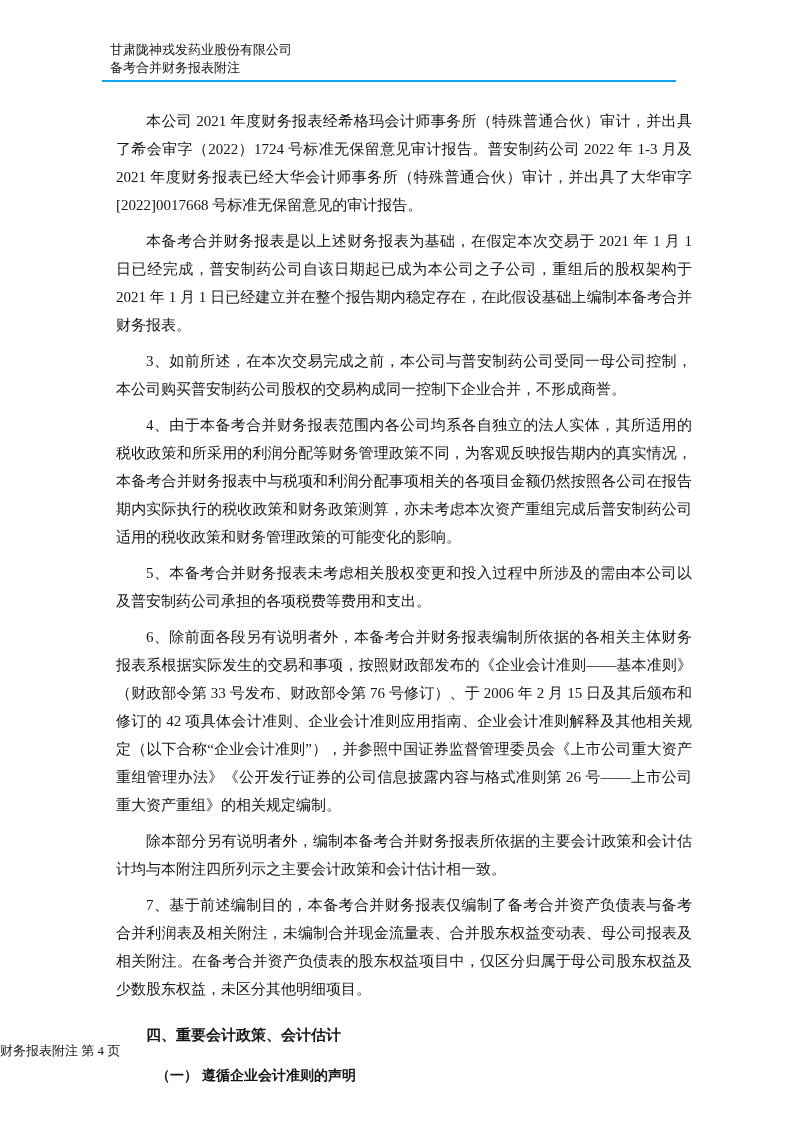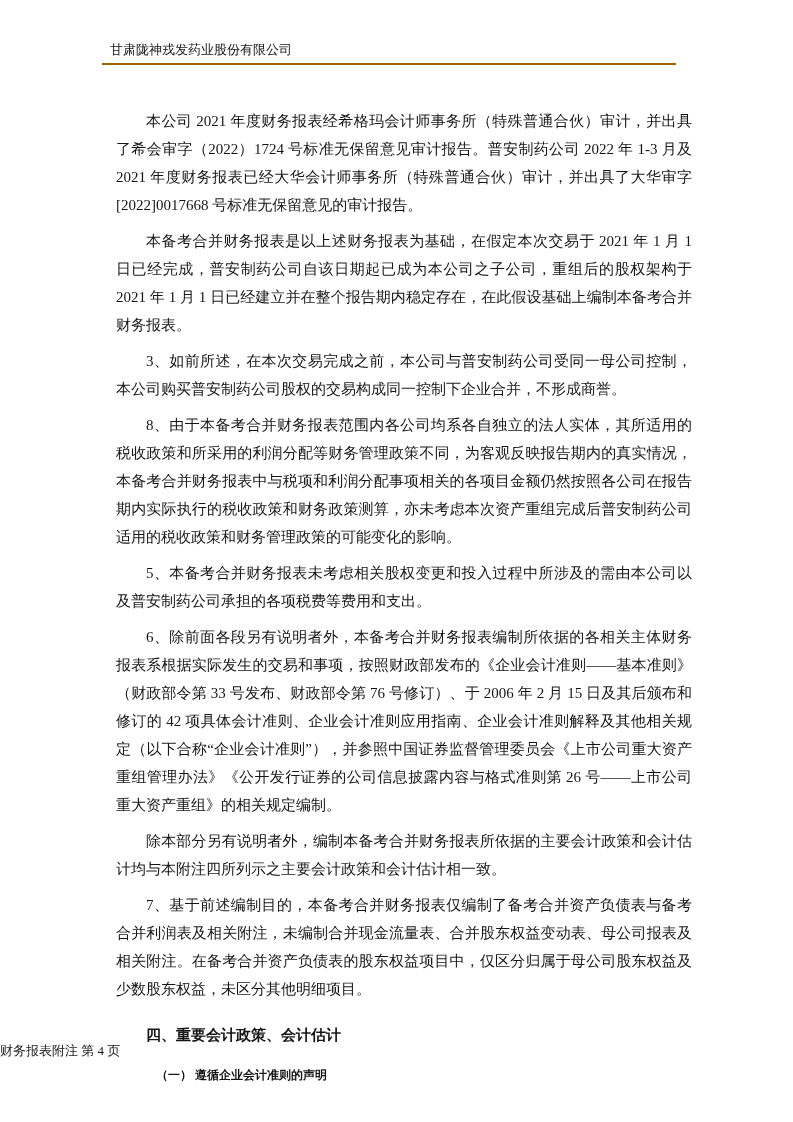--- a/index.html
+++ b/index.html
@@ -14,21 +14,21 @@
     background: #ffffff;
     font-family: "Liberation Serif", "DejaVu Serif", serif;
     color: #151515;
     overflow: hidden;
   }
   .header {
     position: absolute;
     left: 102px;
     top: 41px;
     width: 574px;
-    border-bottom: 2px solid #a16207;
+    border-bottom: 2px solid #0ea5e9;
     padding-bottom: 4px;
   }
   .header .hline {
     padding-left: 8px;
     font-size: 13px;
     line-height: 17.5px;
     white-space: nowrap;
   }
   .body {
     position: absolute;
@@ -48,24 +48,24 @@
     margin: 18px 0 12px 0;
     font-size: 15px;
     line-height: 28px;
     font-weight: bold;
     font-family: "Liberation Sans", "DejaVu Sans", sans-serif;
     text-indent: 38px;
     text-align: left;
   }
   .subsection-heading {
     margin: 9px 0 0 0;
-    font-size: 12px;
+    font-size: 14px;
     line-height: 28px;
     font-weight: bold;
-    font-family: Liberation Serif, serif;
+    font-family: Liberation Sans, sans-serif;
     text-indent: 48px;
     text-align: left;
   }
   .body p.closing {
     margin: 9px 0 0 0;
     text-indent: 40px;
   }
   .footer {
     position: absolute;
     left: 0;
@@ -77,27 +77,28 @@
     color: #1a1a1a;
   }
 </style>
 </head>
 <body>
 
 <div class="page">
 
   <div class="header">
     <div class="hline">甘肃陇神戎发药业股份有限公司</div>
+    <div class="hline">备考合并财务报表附注</div>
   </div>
 
   <div class="body">
     <p>本公司 2021 年度财务报表经希格玛会计师事务所（特殊普通合伙）审计，并出具了希会审字（2022）1724 号标准无保留意见审计报告。普安制药公司 2022 年 1-3 月及 2021 年度财务报表已经大华会计师事务所（特殊普通合伙）审计，并出具了大华审字[2022]0017668 号标准无保留意见的审计报告。</p>
     <p>本备考合并财务报表是以上述财务报表为基础，在假定本次交易于 2021 年 1 月 1 日已经完成，普安制药公司自该日期起已成为本公司之子公司，重组后的股权架构于 2021 年 1 月 1 日已经建立并在整个报告期内稳定存在，在此假设基础上编制本备考合并财务报表。</p>
     <p>3、如前所述，在本次交易完成之前，本公司与普安制药公司受同一母公司控制，本公司购买普安制药公司股权的交易构成同一控制下企业合并，不形成商誉。</p>
-    <p>8、由于本备考合并财务报表范围内各公司均系各自独立的法人实体，其所适用的税收政策和所采用的利润分配等财务管理政策不同，为客观反映报告期内的真实情况，本备考合并财务报表中与税项和利润分配事项相关的各项目金额仍然按照各公司在报告期内实际执行的税收政策和财务政策测算，亦未考虑本次资产重组完成后普安制药公司适用的税收政策和财务管理政策的可能变化的影响。</p>
+    <p>4、由于本备考合并财务报表范围内各公司均系各自独立的法人实体，其所适用的税收政策和所采用的利润分配等财务管理政策不同，为客观反映报告期内的真实情况，本备考合并财务报表中与税项和利润分配事项相关的各项目金额仍然按照各公司在报告期内实际执行的税收政策和财务政策测算，亦未考虑本次资产重组完成后普安制药公司适用的税收政策和财务管理政策的可能变化的影响。</p>
     <p>5、本备考合并财务报表未考虑相关股权变更和投入过程中所涉及的需由本公司以及普安制药公司承担的各项税费等费用和支出。</p>
     <p>6、除前面各段另有说明者外，本备考合并财务报表编制所依据的各相关主体财务报表系根据实际发生的交易和事项，按照财政部发布的《企业会计准则——基本准则》（财政部令第 33 号发布、财政部令第 76 号修订）、于 2006 年 2 月 15 日及其后颁布和修订的 42 项具体会计准则、企业会计准则应用指南、企业会计准则解释及其他相关规定（以下合称“企业会计准则”），并参照中国证券监督管理委员会《上市公司重大资产重组管理办法》《公开发行证券的公司信息披露内容与格式准则第 26 号——上市公司重大资产重组》的相关规定编制。</p>
     <p>除本部分另有说明者外，编制本备考合并财务报表所依据的主要会计政策和会计估计均与本附注四所列示之主要会计政策和会计估计相一致。</p>
     <p>7、基于前述编制目的，本备考合并财务报表仅编制了备考合并资产负债表与备考合并利润表及相关附注，未编制合并现金流量表、合并股东权益变动表、母公司报表及相关附注。在备考合并资产负债表的股东权益项目中，仅区分归属于母公司股东权益及少数股东权益，未区分其他明细项目。</p>
 
     <h2 class="section-heading">四、重要会计政策、会计估计</h2>
     <h3 class="subsection-heading">（一） 遵循企业会计准则的声明</h3>
   </div>
 
   <div class="footer">

